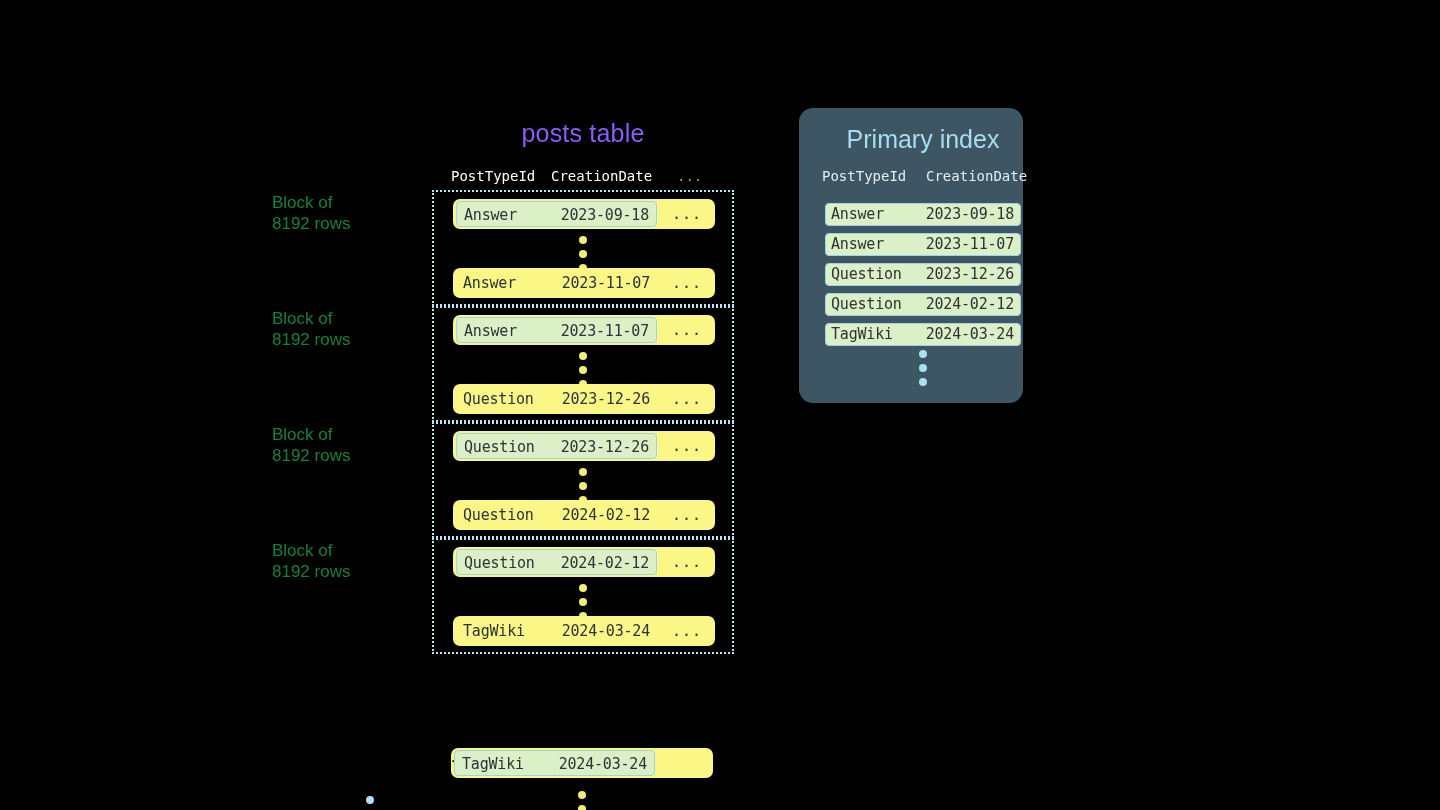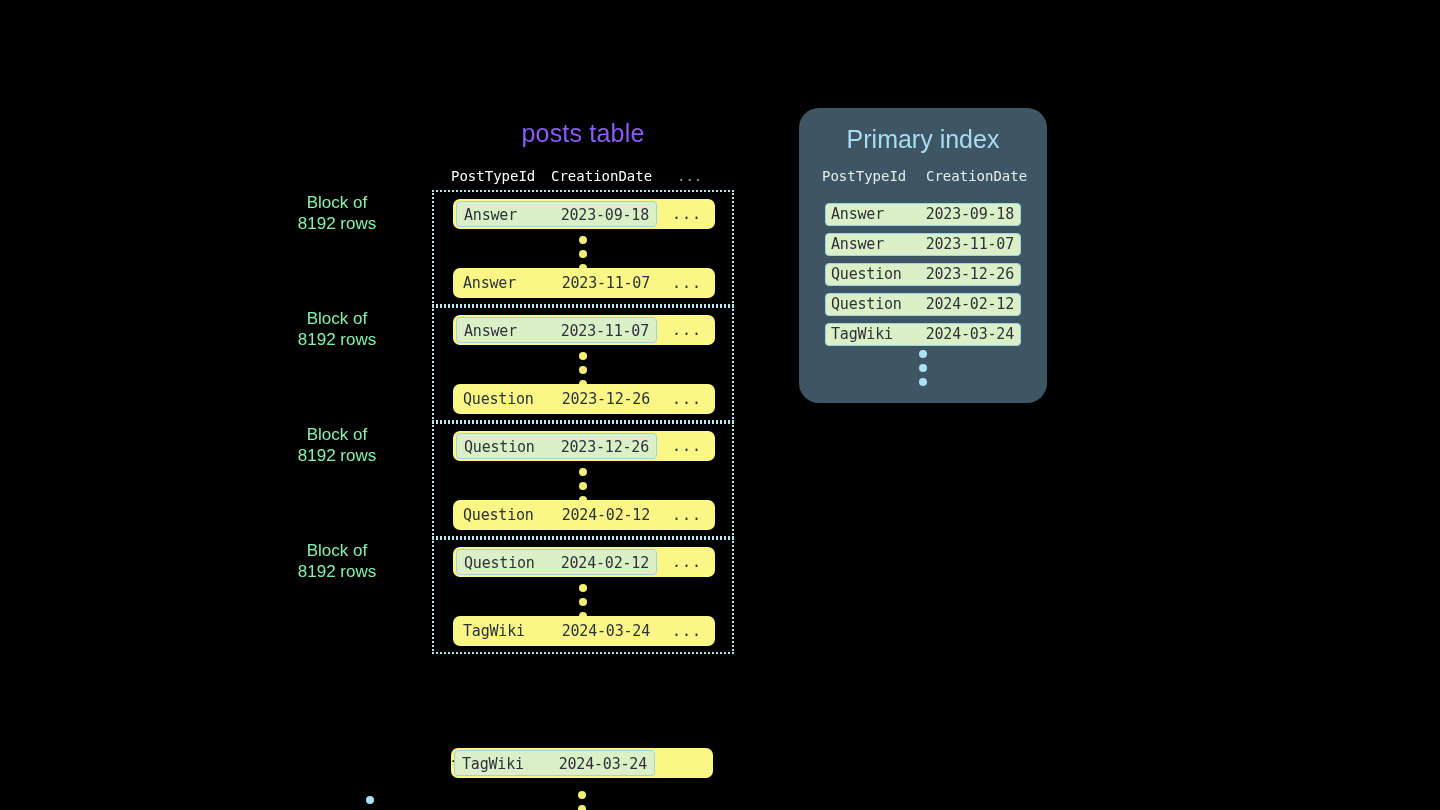--- a/index.html
+++ b/index.html
@@ -168,37 +168,37 @@
     left: -62px;
     top: 606px;
   }
 
   
   .block-label {
     position: absolute;
     right: 100%;
     margin-right: 32px;
     width: 130px;
-    text-align: center;
-    color: #86efac;
+    text-align: left;
+    color: #15803d;
     font-size: 17px;
     line-height: 21px;
     font-family: "Liberation Sans", sans-serif;
     white-space: pre-line;
   }
 
   
   .index-panel {
     position: absolute;
     left: 799px;
     top: 108px;
-    width: 248px;
+    width: 224px;
     height: 295px;
     background: #3e5663;
-    border-radius: 20px;
+    border-radius: 14px;
     box-sizing: border-box;
   }
   .index-title {
     position: absolute;
     left: 0;
     top: 16px;
     width: 248px;
     text-align: center;
     color: #a8dcf0;
     font-size: 25px;

